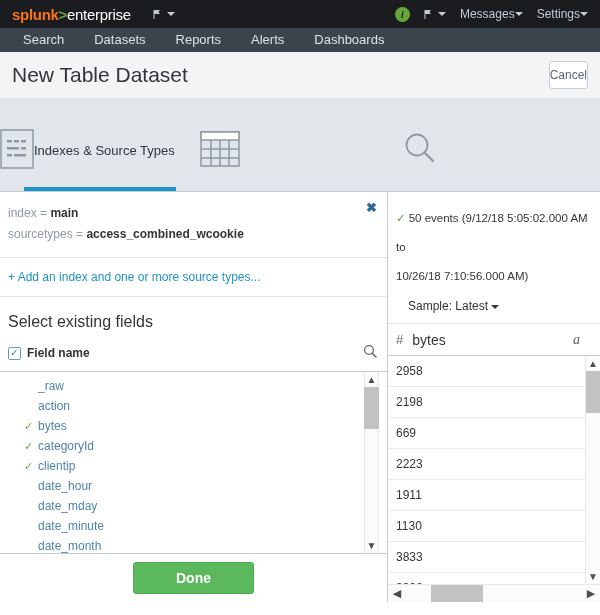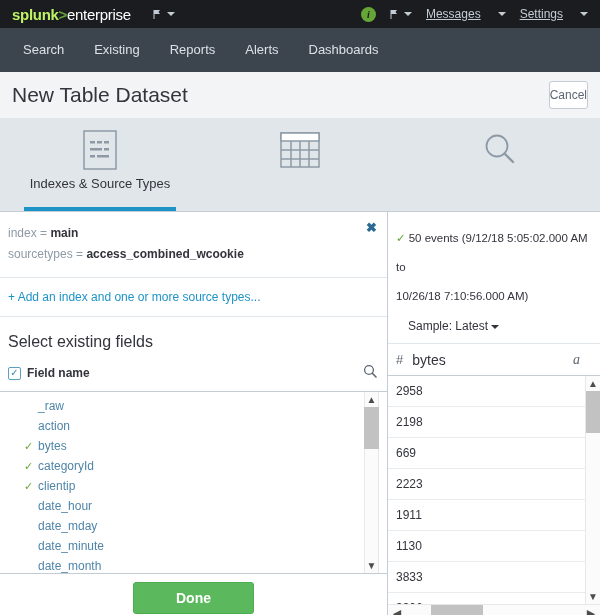--- a/index.html
+++ b/index.html
@@ -11,53 +11,53 @@
   }
 
   
   .topbar {
     height: 28px; background: #1a1c20;
     display: flex; align-items: center;
     padding: 0 12px;
     position: relative;
   }
   .logo { font-size: 15px; font-weight: bold; letter-spacing: -0.3px; white-space: nowrap; }
-  .logo .splunk { color: #bef264; }
+  .logo .splunk { color: #f97316; }
   .logo .gt { color: #65a637; font-weight: bold; }
   .logo .ent { color: #ffffff; font-weight: normal; }
   .app-picker {
     margin-left: 22px; color: #c3cbd4; font-size: 11px;
     display: flex; align-items: center; gap: 2px; cursor: pointer;
   }
   .topbar-right {
     margin-left: auto; display: flex; align-items: center; gap: 14px;
   }
   .info-badge {
     width: 15px; height: 15px; border-radius: 50%;
     background: #65a637; color: #1a1c20;
     font-size: 10px; font-weight: bold; font-style: italic;
     display: flex; align-items: center; justify-content: center;
     font-family: "Liberation Serif", serif;
   }
   .topbar-icon { color: #c3cbd4; font-size: 11px; display: flex; align-items: center; gap: 2px; }
   .topbar-link {
     color: #c3cbd4; font-size: 12px; cursor: pointer;
-    display: flex; align-items: center; gap: 17px; text-decoration: underline;
+    display: flex; align-items: center; gap: 0;
   }
   .caret-down {
     width: 0; height: 0;
     border-left: 4px solid transparent;
     border-right: 4px solid transparent;
     border-top: 4px solid #c3cbd4;
     display: inline-block;
   }
 
   
   .navbar {
-    height: 44px; background: #3c444d;
+    height: 24px; background: #3c444d;
     display: flex; align-items: center;
     padding: 0 8px;
   }
   .navitem {
     color: #dce1e6; font-size: 13px;
     padding: 0 15px; line-height: 40px;
     cursor: pointer; white-space: nowrap;
   }
 
   
@@ -80,21 +80,21 @@
   }
 
   
   .tabsbar {
     height: 92px; background: #e1e6eb;
     display: flex; align-items: flex-end;
     position: relative;
   }
   .tab {
     flex: 1; height: 92px;
-    display: flex; flex-direction: column;
+    display: flex; flex-direction: row;
     align-items: center; justify-content: flex-start;
     padding-top: 8px;
     cursor: pointer; position: relative;
   }
   .tab-icon { height: 46px; display:flex; align-items:center; justify-content:center; }
   .tab-label {
     font-size: 13px; color: #5c6773; margin-top: 3px;
   }
   .tab.active .tab-label { color: #33343c; }
   .tab.active::after {
@@ -294,21 +294,21 @@
     </div>
     <div class="topbar-link">
       <span>Settings</span>
       <span class="caret-down"></span>
     </div>
   </div>
 </div>
 
 <div class="navbar">
   <div class="navitem">Search</div>
-  <div class="navitem">Existing</div>
+  <div class="navitem">Datasets</div>
   <div class="navitem">Reports</div>
   <div class="navitem">Alerts</div>
   <div class="navitem">Dashboards</div>
 </div>
 
 <div class="titlebar">
   <div class="page-title">New Table Dataset</div>
   <button class="cancel-btn">Cancel</button>
 </div>
 

